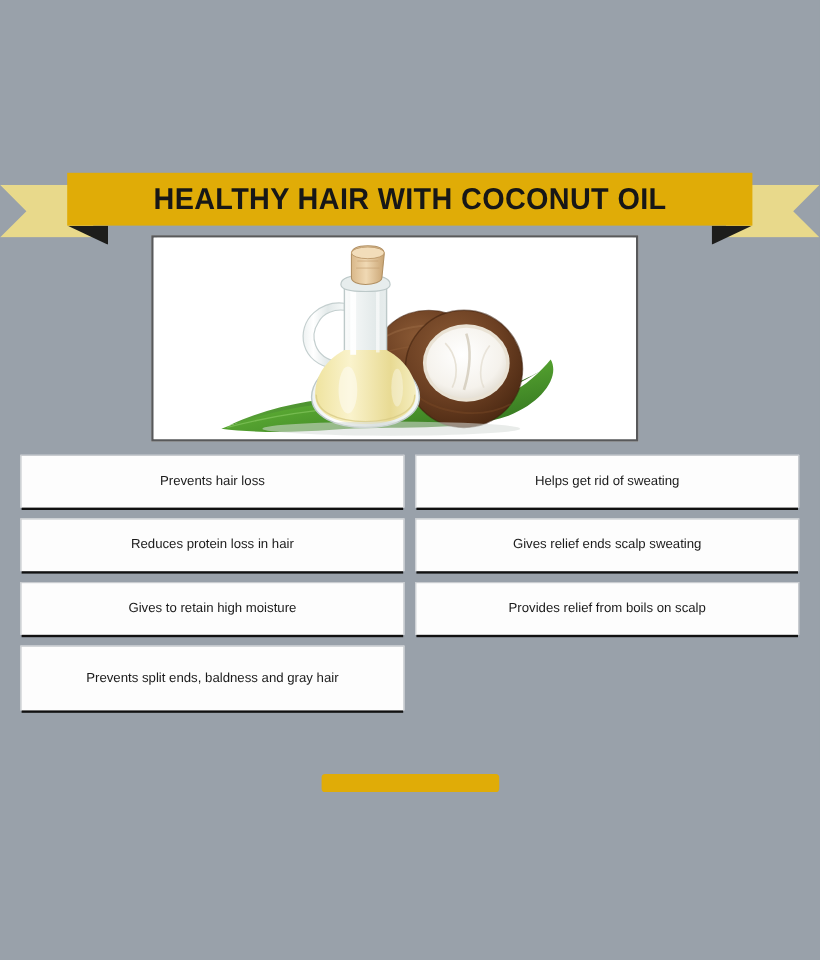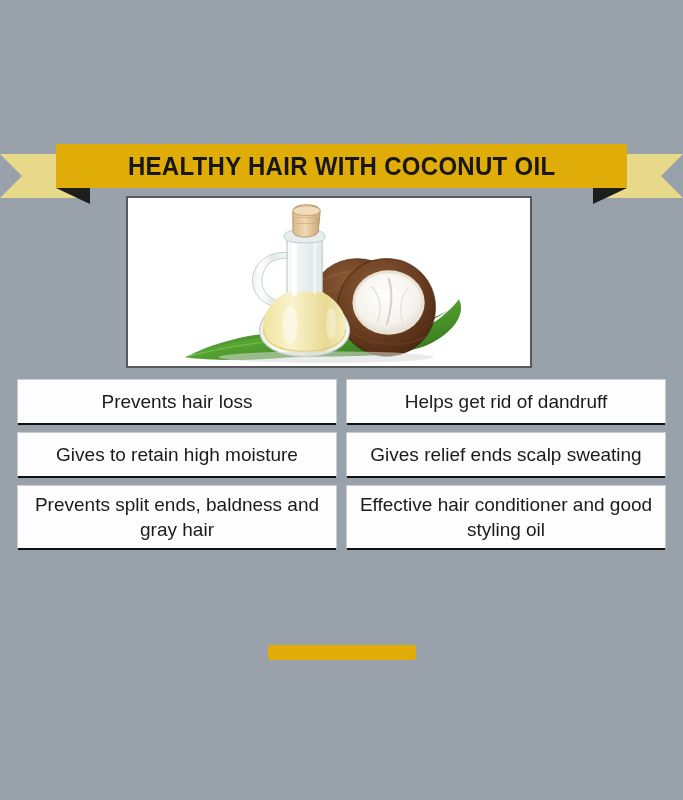--- a/index.html
+++ b/index.html
@@ -116,21 +116,21 @@
     min-height: 44px;
     display: flex;
     align-items: center;
     justify-content: center;
     text-align: center;
     padding: 6px 8px;
     box-sizing: border-box;
   }
   .fact-box span {
     font-family: "Liberation Sans", sans-serif;
-    font-size: 19px;
+    font-size: 11px;
     color: #1b1b1b;
     line-height: 1.32;
   }
   .fact-box.tall { min-height: 54px; align-items: center; }
 
   
   .bottom-bar {
     position: absolute;
     left: 268px;
     top: 645px;
@@ -259,34 +259,37 @@
   </div>
 </div>
 
 <div class="columns">
 
   <div class="col">
     <div class="fact-box">
       <span>Prevents hair loss</span>
     </div>
     <div class="fact-box">
+      <span>Reduces protein loss in hair</span>
+    </div>
+    <div class="fact-box">
       <span>Gives to retain high moisture</span>
     </div>
     <div class="fact-box tall">
       <span>Prevents split ends, baldness and gray hair</span>
     </div>
   </div>
 
   <div class="col">
     <div class="fact-box">
-      <span>Helps get rid of dandruff</span>
+      <span>Helps get rid of sweating</span>
     </div>
     <div class="fact-box">
       <span>Gives relief ends scalp sweating</span>
     </div>
-    <div class="fact-box tall">
-      <span>Effective hair conditioner and good styling oil</span>
+    <div class="fact-box">
+      <span>Provides relief from boils on scalp</span>
     </div>
   </div>
 
 </div>
 
 <div class="bottom-bar"></div>
 
 </body></html>

